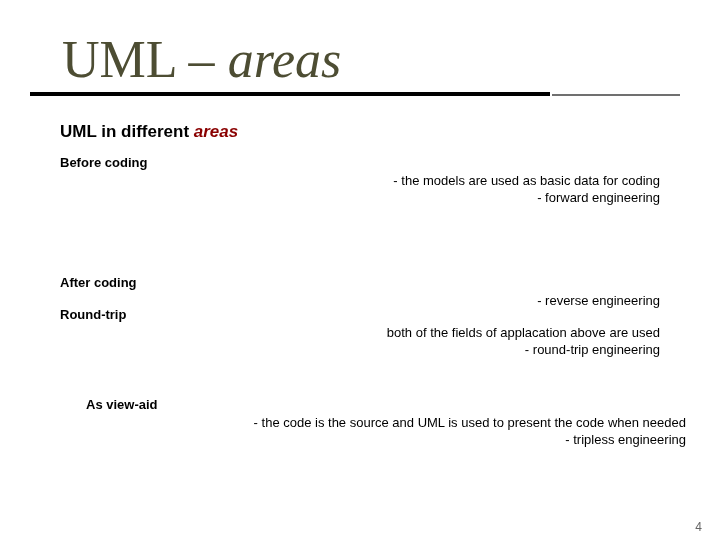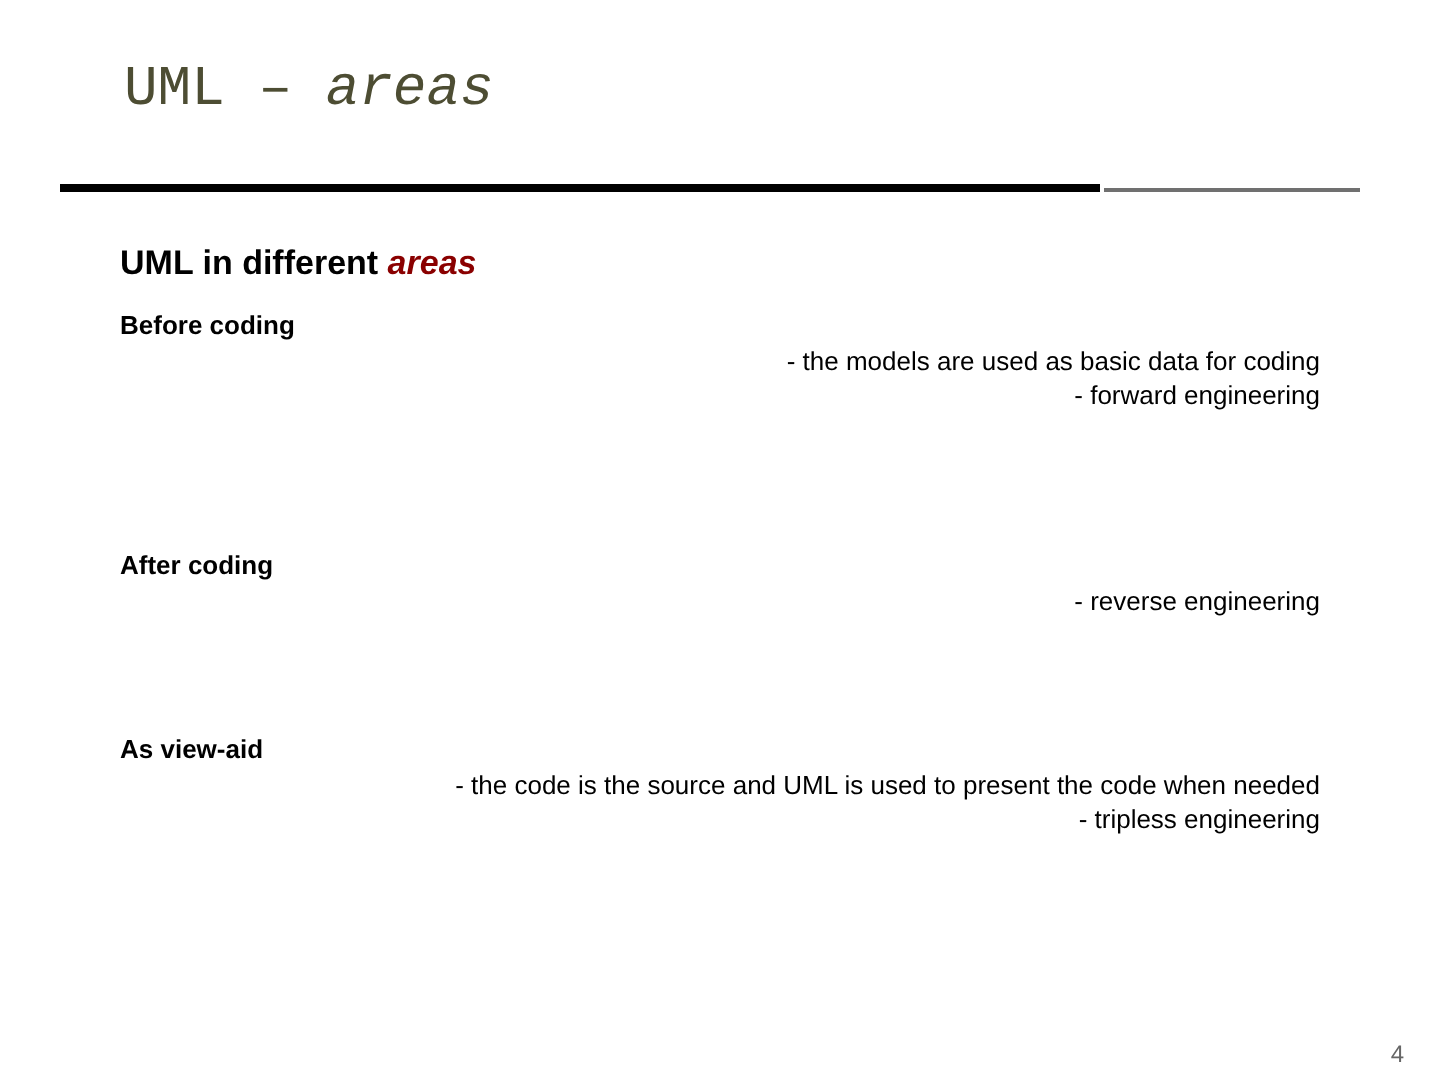--- a/index.html
+++ b/index.html
@@ -15,22 +15,22 @@
   .slide {
     position: relative;
     width: 720px;
     height: 540px;
     box-sizing: border-box;
   }
   .title {
     position: absolute;
     left: 62px;
     top: 30px;
-    font-family: Liberation Mono, monospace;
-    font-size: 28px;
+    font-family: Liberation Serif, serif;
+    font-size: 52px;
     color: #4d4d33;
   }
   .title .italic {
     font-style: italic;
   }
   .underline-thick {
     position: absolute;
     left: 30px;
     top: 92px;
     width: 520px;
@@ -59,21 +59,21 @@
   .section {
     position: absolute;
     left: 60px;
     width: 600px;
     font-size: 13px;
     line-height: 1.35;
   }
   .sec1 { top: 154px; }
   .sec2 { top: 238px; margin-top: 36px; }
   .sec3 { top: 306px; }
-  .sec4 { top: 366px; }
+  .sec4 { top: 396px; margin-left: 26px; }
   .section .head {
     font-weight: bold;
     display: block;
   }
   .section .line {
     display: block;
     text-align: right;
   }
   .page-num {
     position: absolute;
@@ -103,20 +103,25 @@
     <span class="head">Before coding</span>
     <span class="line">- the models are used as basic data for coding</span>
     <span class="line">- forward engineering</span>
   </div>
 
   <div class="section sec2">
     <span class="head">After coding</span>
     <span class="line">- reverse engineering</span>
   </div>
 
+  <div class="section sec3">
+    <span class="head">Round-trip</span>
+    <span class="line">  both of the fields of applacation above are used</span>
+    <span class="line">  - round-trip engineering</span>
+  </div>
 
   <div class="section sec4">
     <span class="head">As view-aid</span>
     <span class="line">- the code is the source and UML is used to present the code when needed</span>
     <span class="line">- tripless engineering</span>
   </div>
 
   <div class="page-num">4</div>
 
 </div>

